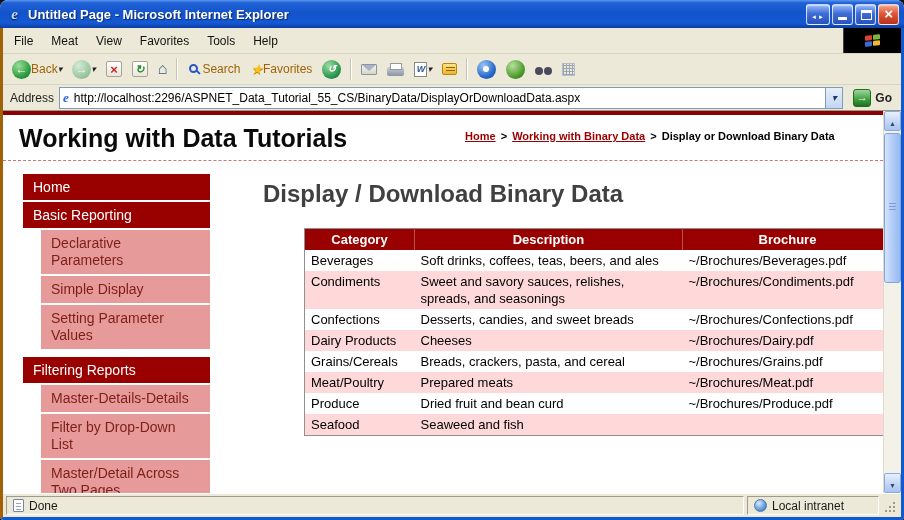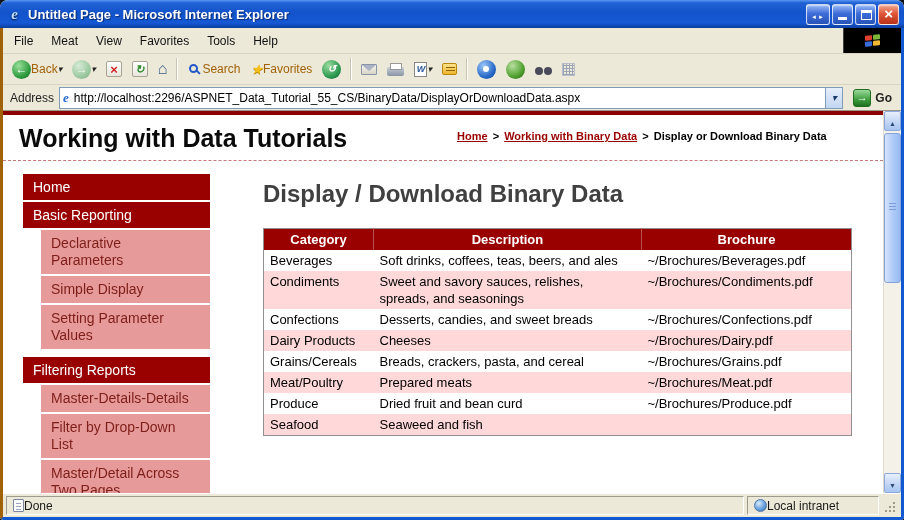--- a/index.html
+++ b/index.html
@@ -98,33 +98,33 @@
   .addr-drop .drop::before{font-size:10px;color:#1A3A6A;}
   .go-btn{display:inline-flex;align-items:center;gap:4px;padding:0 5px;font-size:12px;font-weight:bold;color:#222;cursor:pointer;}
   .go-ico{width:18px;height:18px;border-radius:3px;border:1px solid #1E6E1E;
     background:linear-gradient(#9CD89C,#3E9E3E 60%,#207020);display:flex;align-items:center;justify-content:center;}
   .go-ico::before{content:"→";color:#fff;font-weight:bold;font-size:11px;line-height:1;}
 
   
   .viewport{flex:1;min-height:0;display:flex;background:#fff;}
   .page{flex:1;min-width:0;overflow:hidden;background:#fff;}
   .topband{height:4px;background:#8B0000;}
-  .pghead{display:flex;justify-content:space-between;align-items:flex-start;padding:9px 28px 7px 16px;border-bottom:1px dashed #C87878;}
+  .pghead{display:flex;justify-content:space-between;align-items:flex-start;padding:9px 20px 7px 16px;border-bottom:1px dashed #C87878;}
   .site-title{font-size:25px;font-weight:bold;color:#0A0A0A;}
   .crumbs{flex:0 0 398px;font-weight:bold;font-size:11px;line-height:17px;margin-top:4px;color:#000;}
   .crumb-link{color:#990000;text-decoration:underline;cursor:pointer;}
   .crumb-sep{margin:0 2px;}
   .pgbody{display:flex;padding-top:13px;}
   .sidebar{flex:0 0 187px;margin-left:20px;}
   .nav-sec{background:#990000;color:#fff;font-size:14px;padding:5px 10px;margin-bottom:2px;cursor:pointer;}
   .nav-sub{background:#E79A9A;color:#7E1E18;font-size:14px;line-height:17px;padding:5px 14px 5px 10px;margin:0 0 2px 18px;cursor:pointer;}
   .nav-gap{height:6px;}
   .main{flex:1;padding-left:53px;}
   .ctitle{font-size:24px;font-weight:bold;color:#404040;margin:6px 0 20px;}
-  .grid{width:588px;border-collapse:collapse;table-layout:fixed;border:1px solid #909090;}
+  .grid{width:588px;border-collapse:collapse;table-layout:fixed;border:1px solid #909090;margin-left:41px;}
   .grid col.c1{width:110px}.grid col.c2{width:268px}.grid col.c3{width:210px}
   .grid th{background:#990000;color:#fff;font-size:13px;font-weight:bold;text-align:center;padding:3px 4px;border-left:1px solid #B85050;}
   .grid th:first-child{border-left:none;}
   .grid td{font-size:13px;color:#000;padding:2px 6px;vertical-align:top;line-height:17px;background:transparent;}
   .grid tr.alt{background:#FFD9D9;}
 
   
   .scrollbar{flex:0 0 17px;background:#F3F1E8;border-left:1px solid #DEDBCC;display:flex;flex-direction:column;}
   .scroll-btn{flex:0 0 17px;width:17px;background:linear-gradient(#E8F0FC,#C0D4F4 60%,#A8C4F0);
     border:1px solid #8CA8DC;border-radius:2px;display:flex;align-items:center;justify-content:center;cursor:pointer;}
@@ -132,21 +132,21 @@
   .arr.up::before{content:"▲";}
   .arr.down::before{content:"▼";}
   .scroll-track{flex:1;position:relative;}
   .scroll-thumb{position:absolute;left:0;top:2px;width:17px;height:150px;border:1px solid #84A2DC;border-radius:3px;
     background:linear-gradient(90deg,#D6E4FC,#B4CEF8 45%,#96BAF2);cursor:pointer;}
   .scroll-thumb::after{content:"";position:absolute;left:4px;top:50%;margin-top:-5px;width:7px;height:9px;
     background:repeating-linear-gradient(180deg,#7E9CD8 0 1px,transparent 1px 3px);}
 
   
   .statusbar{flex:0 0 24px;background:#ECE9D8;border-top:1px solid #fff;display:flex;align-items:center;gap:3px;padding:2px 3px;}
-  .pane{height:19px;border:1px solid;border-color:#9E9C8E #FFF #FFF #9E9C8E;display:flex;align-items:center;
+  .pane{height:19px;border:1px solid;border-color:#9E9C8E #FFF #FFF #9E9C8E;display:flex;align-items:center;gap:5px;
     padding:0 6px;font-size:12px;color:#1A1A1A;}
   .pane.done{flex:1;}
   .pane.zone{flex:0 0 132px;}
   .doc-ico{width:11px;height:13px;background:#fff;border:1px solid #7A86A0;border-radius:1px;position:relative;}
   .doc-ico::after{content:"";position:absolute;left:2px;top:3px;width:5px;height:1px;background:#9AA6BE;
     box-shadow:0 3px 0 #9AA6BE,0 6px 0 #9AA6BE;}
   .globe{width:13px;height:13px;border-radius:50%;border:1px solid #4A78A8;
     background:radial-gradient(circle at 35% 30%,#D8ECFF,#6AA0DC 55%,#2E6CB0);}
   .grip{width:16px;height:19px;position:relative;cursor:nwse-resize;}
   .grip-dots{position:absolute;right:3px;bottom:3px;width:2px;height:2px;background:#9A9888;

